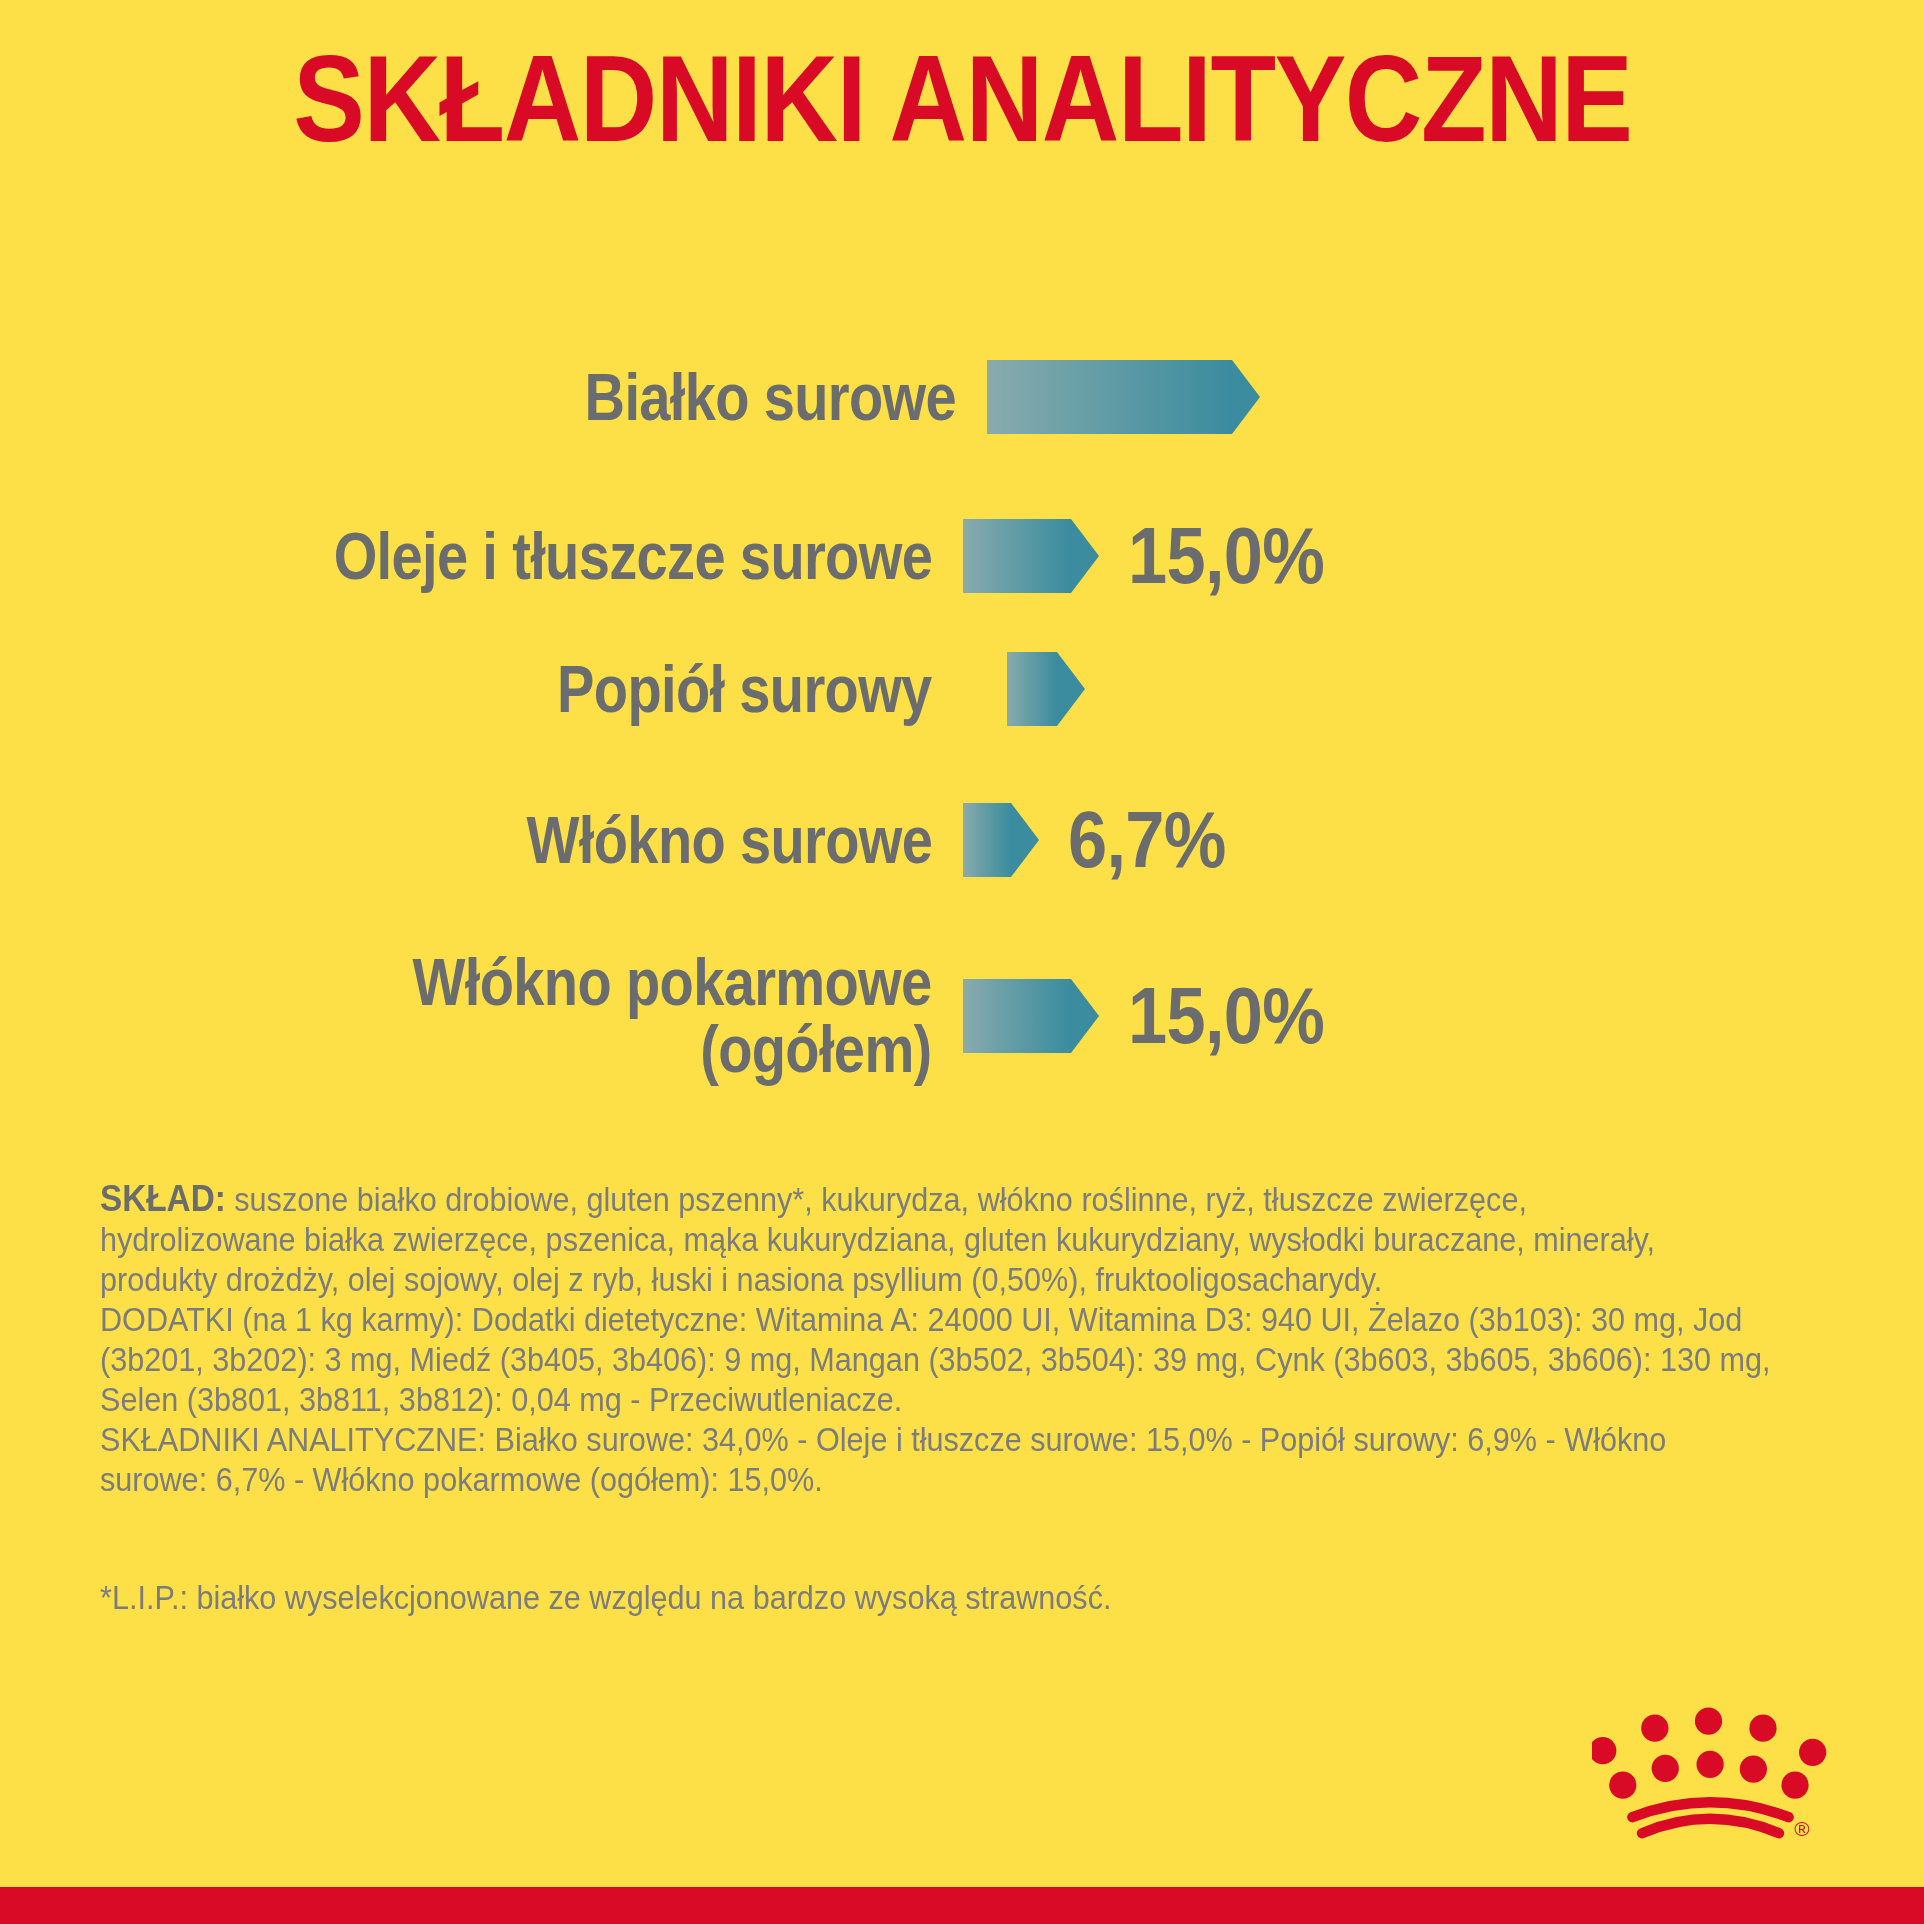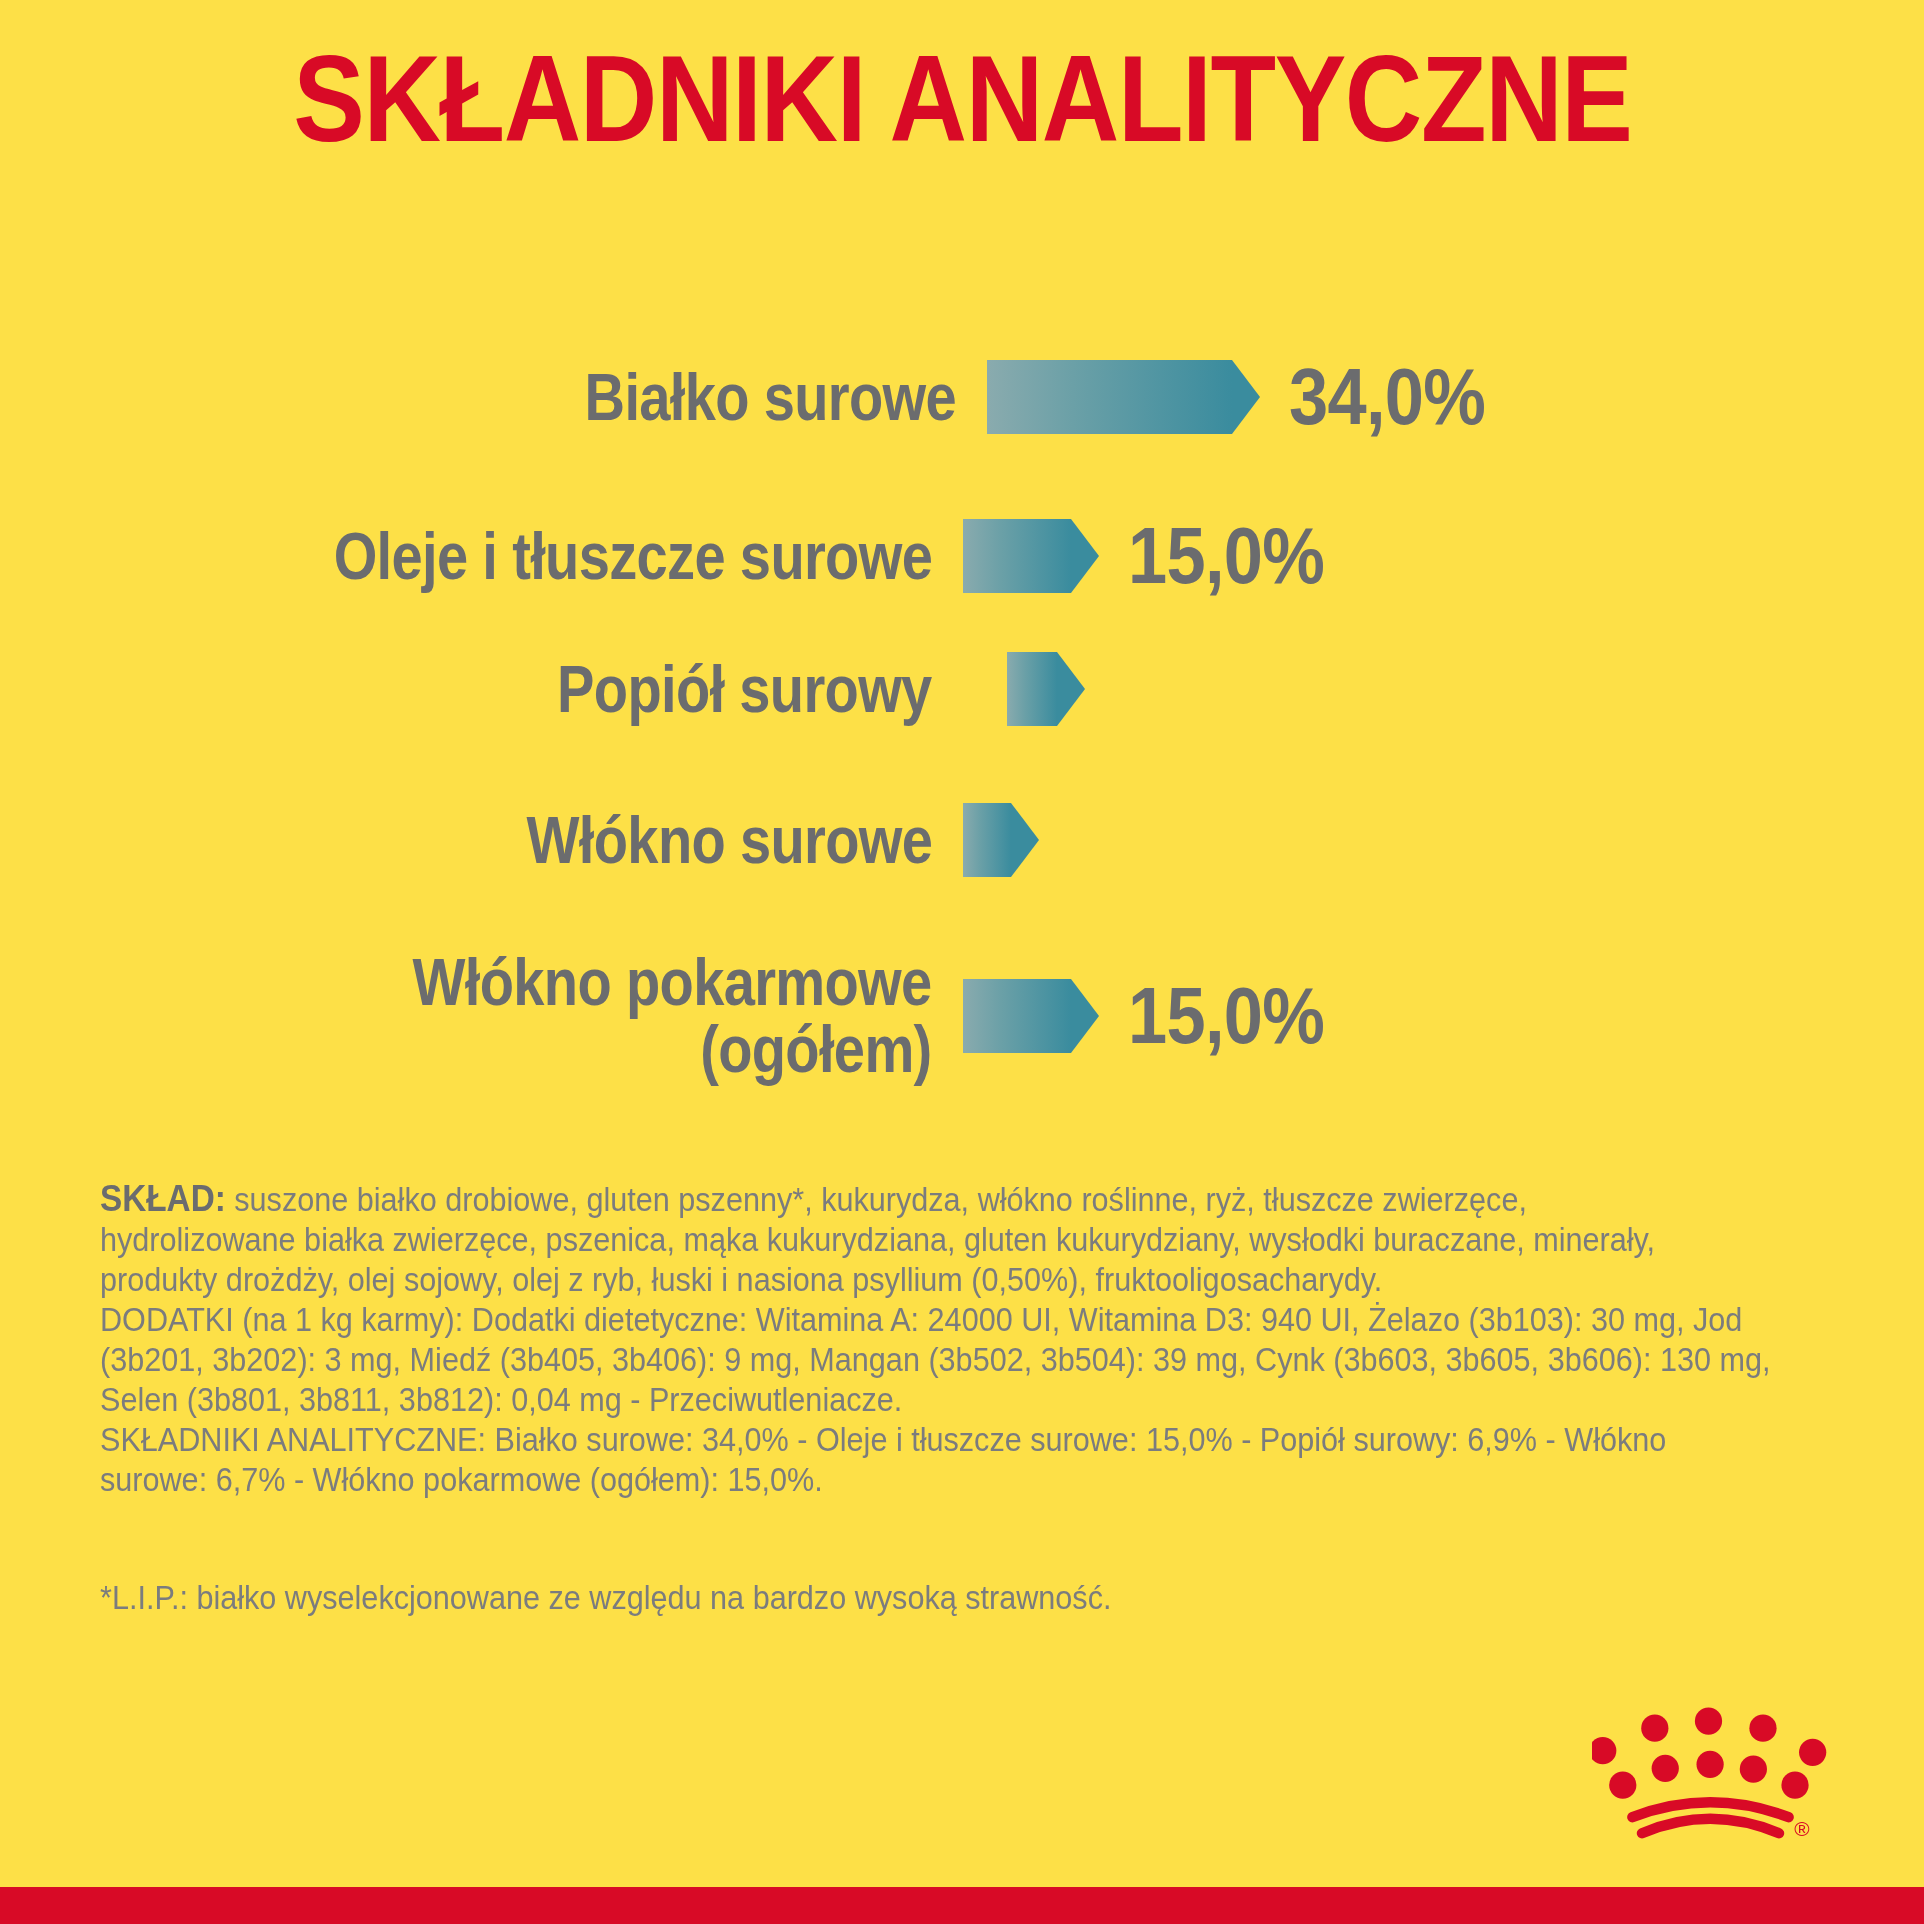--- a/index.html
+++ b/index.html
@@ -72,23 +72,20 @@
   <div class="chart">
 
     <div class="row row-1">
       <div class="label-box">
         <span class="cond-r">Białko surowe</span>
       </div>
       <div class="bar-wrap">
         <div class="bar-fill" style="width: 245px;"></div>
         <div class="bar-arrow"></div>
       </div>
-      <div class="value">
-        <span class="cond-l">34,0%</span>
-      </div>
     </div>
 
     <div class="row row-2">
       <div class="label-box">
         <span class="cond-r">Oleje i tłuszcze surowe</span>
       </div>
       <div class="bar-wrap">
         <div class="bar-fill" style="width: 108px;"></div>
         <div class="bar-arrow"></div>
       </div>
@@ -107,20 +104,23 @@
       </div>
     </div>
 
     <div class="row row-4">
       <div class="label-box">
         <span class="cond-r">Włókno surowe</span>
       </div>
       <div class="bar-wrap">
         <div class="bar-fill" style="width: 48px;"></div>
         <div class="bar-arrow"></div>
+      </div>
+      <div class="value">
+        <span class="cond-l">6,7%</span>
       </div>
     </div>
 
     <div class="row row-5">
       <div class="label-box">
         <div class="cond-r">
           <div>Włókno pokarmowe</div>
           <div>(ogółem)</div>
         </div>
       </div>

